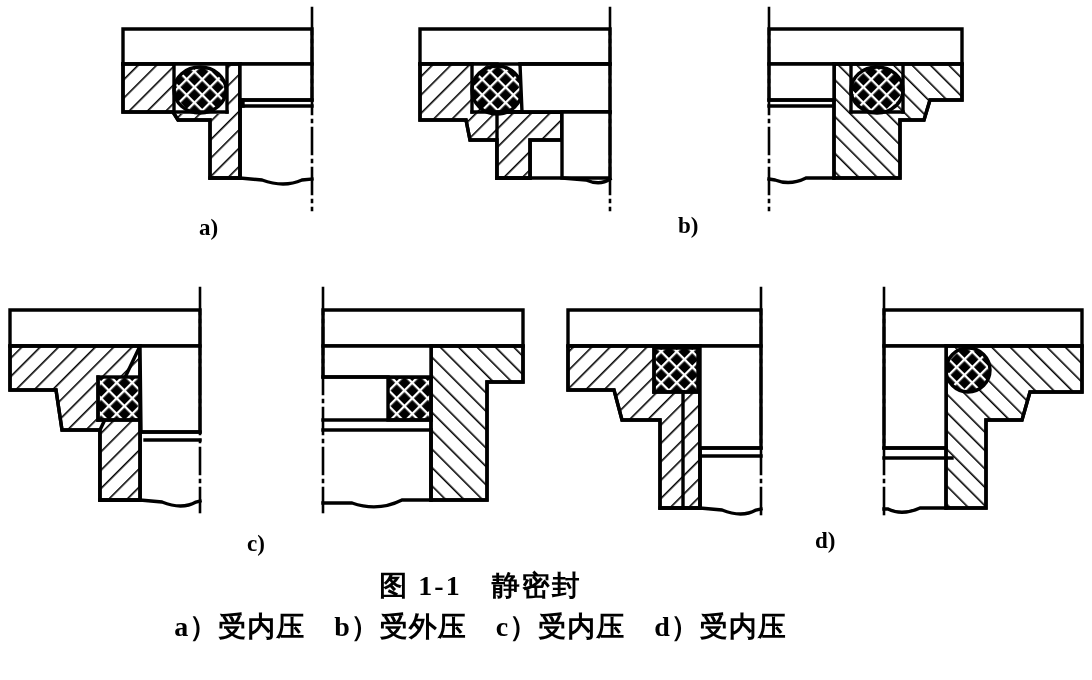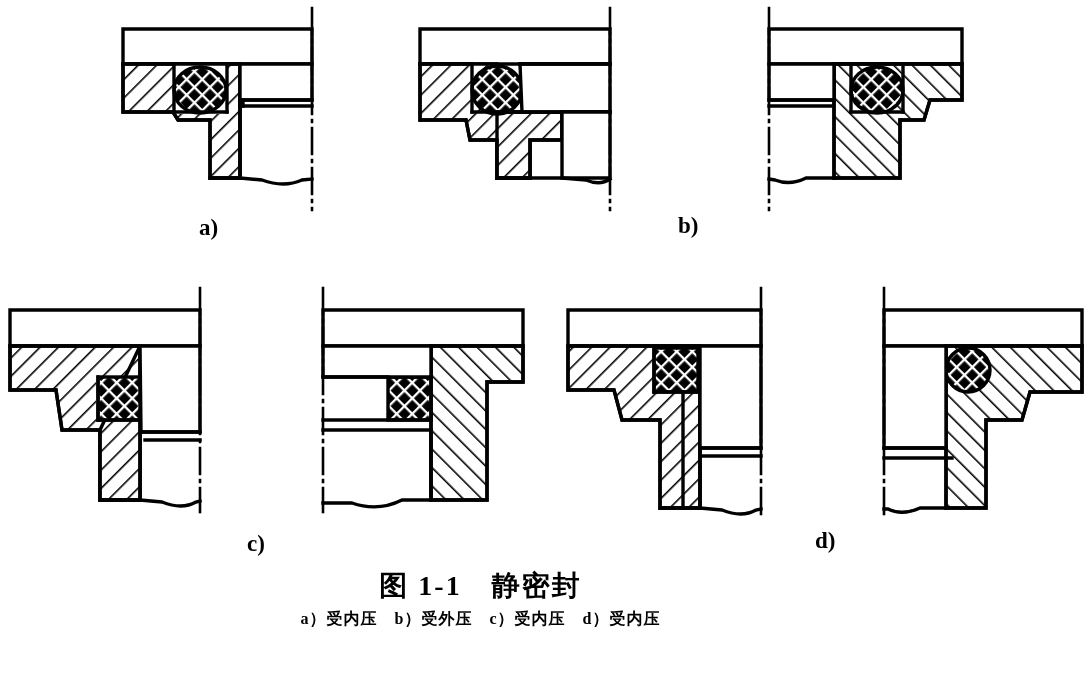--- a/index.html
+++ b/index.html
@@ -50,21 +50,21 @@
     font-weight: bold;
     font-size: 28px;
     letter-spacing: 2px;
     color: #000;
     line-height: 1.25;
     white-space: pre;
   }
   #figure-subcaption {
     font-family: "Liberation Serif", "DejaVu Serif", serif;
     font-weight: bold;
-    font-size: 16px;
+    font-size: 28px;
     letter-spacing: 1px;
     color: #000;
     line-height: 1.35;
     margin-top: 5px;
     white-space: pre;
   }
 </style>
 </head>
 <body>
 

